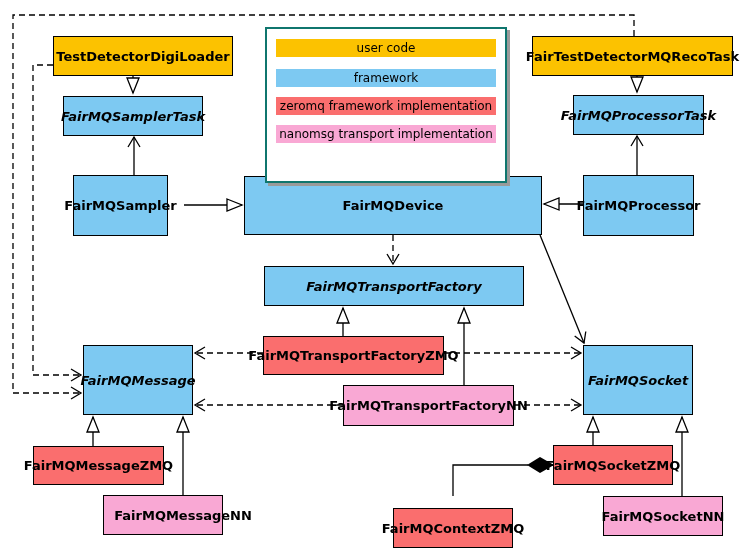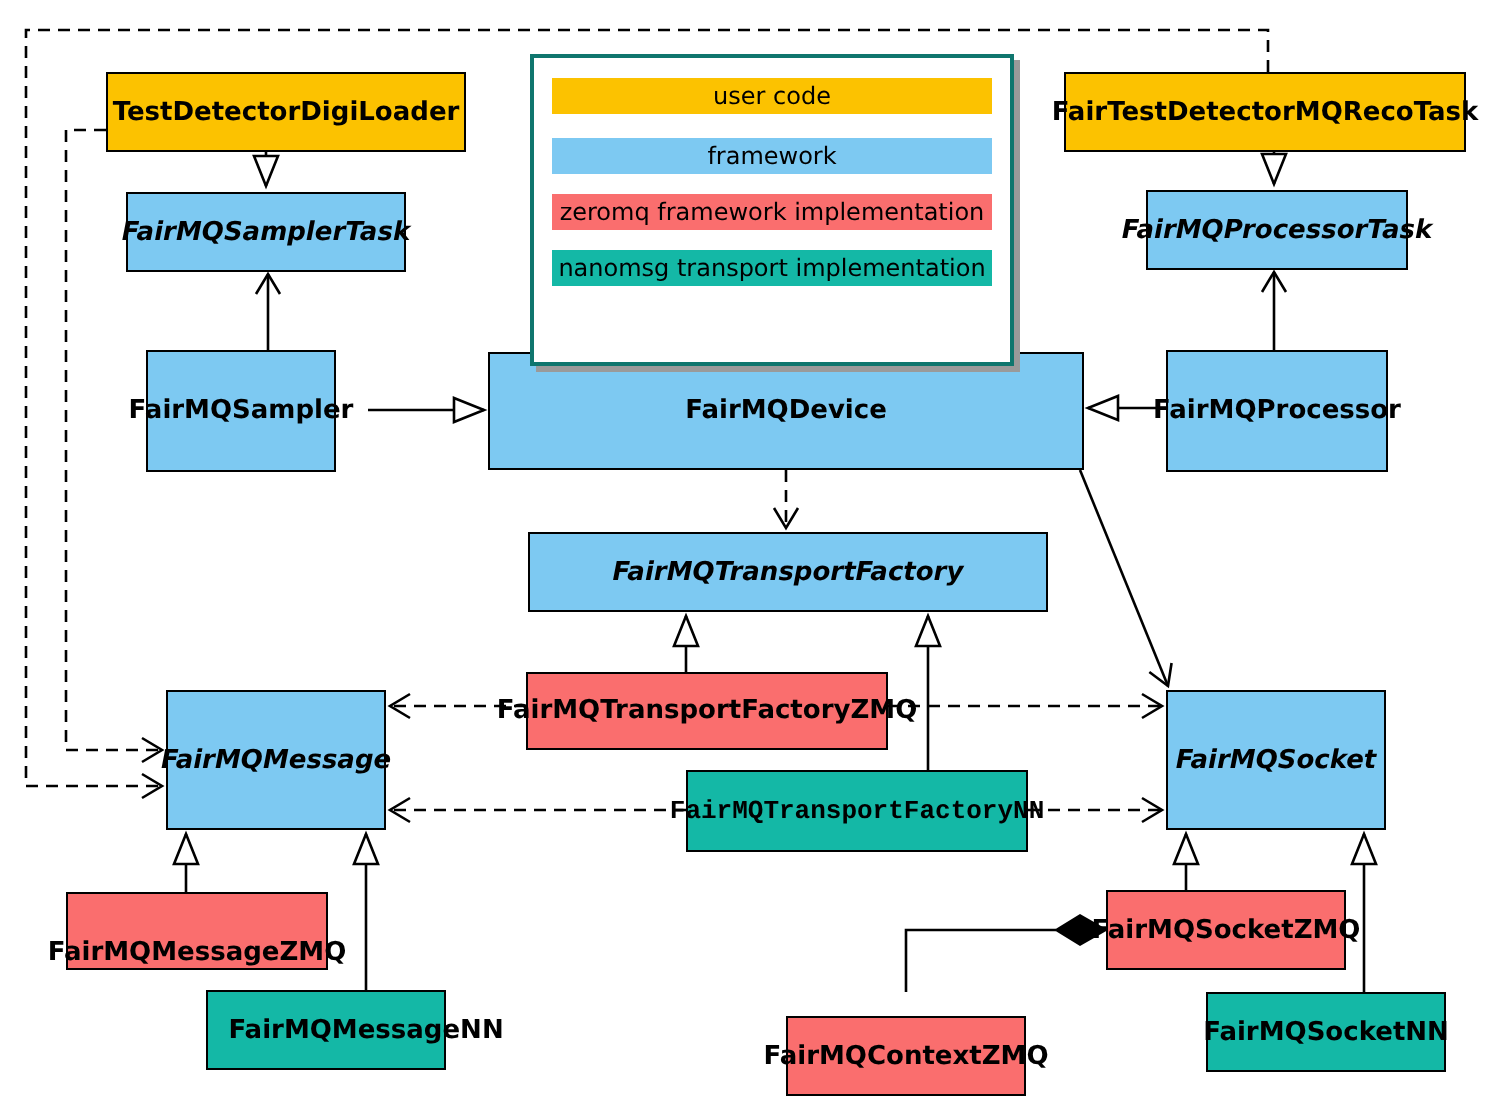--- a/index.html
+++ b/index.html
@@ -9,21 +9,21 @@
   }
   .node{
     position:absolute;box-sizing:border-box;border:1px solid #000;
     display:flex;align-items:center;justify-content:center;
     font-weight:bold;font-size:13px;color:#000;text-align:center;
     white-space:nowrap;z-index:2;
   }
   .user{background:#fcc200;}
   .framework{background:#7dc9f2;}
   .zeromq{background:#fa6e6e;}
-  .nanomsg{background:#14b8a6;}
+  .nanomsg{background:#f9a8d4;}
   .abstract{font-style:italic;}
   #edges{position:absolute;left:0;top:0;z-index:1;}
   .legend{
     position:absolute;left:265px;top:27px;width:242px;height:156px;
     box-sizing:border-box;background:#fff;border:2px solid #0f766e;
     box-shadow:3px 3px 0 #9a9a9a;z-index:3;padding-top:10px;
   }
   .legend-row{
     width:220px;height:18px;margin:0 auto 10px auto;
     display:flex;align-items:center;justify-content:center;
@@ -108,30 +108,30 @@
   </div>
   <div class="node framework" style="left:583px;top:175px;width:111px;height:61px;">
     <span>FairMQProcessor</span>
   </div>
   <div class="node framework abstract" style="left:264px;top:266px;width:260px;height:40px;">
     <span>FairMQTransportFactory</span>
   </div>
   <div class="node zeromq" style="left:263px;top:336px;width:181px;height:39px;">
     <span>FairMQTransportFactoryZMQ</span>
   </div>
-  <div class="node nanomsg" style="left:343px;top:385px;width:171px;height:41px;font-family:Liberation Mono, monospace;">
+  <div class="node nanomsg" style="left:343px;top:385px;width:171px;height:41px;">
     <span>FairMQTransportFactoryNN</span>
   </div>
   <div class="node framework abstract" style="left:83px;top:345px;width:110px;height:70px;">
     <span>FairMQMessage</span>
   </div>
   <div class="node framework abstract" style="left:583px;top:345px;width:110px;height:70px;">
     <span>FairMQSocket</span>
   </div>
-  <div class="node zeromq" style="left:33px;top:446px;width:131px;height:39px;align-items:flex-end;">
+  <div class="node zeromq" style="left:33px;top:446px;width:131px;height:39px;">
     <span>FairMQMessageZMQ</span>
   </div>
   <div class="node nanomsg" style="left:103px;top:495px;width:120px;height:40px;padding-left:40px;">
     <span>FairMQMessageNN</span>
   </div>
   <div class="node zeromq" style="left:393px;top:508px;width:120px;height:40px;">
     <span>FairMQContextZMQ</span>
   </div>
   <div class="node zeromq" style="left:553px;top:445px;width:120px;height:40px;">
     <span>FairMQSocketZMQ</span>

